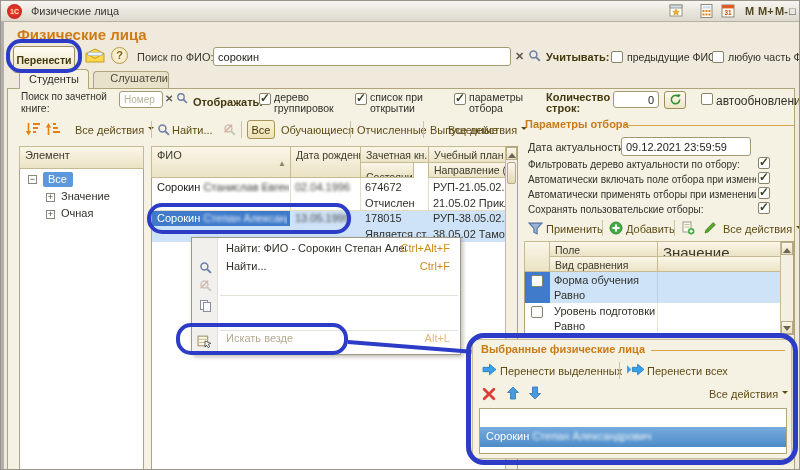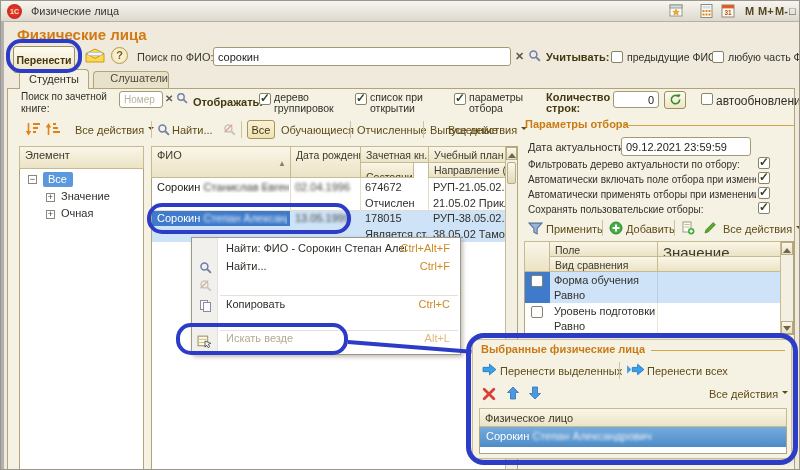--- a/index.html
+++ b/index.html
@@ -346,24 +346,20 @@
         <line x1="1.5" y1="8.5" x2="8.5" y2="1.5" stroke="#c85040" stroke-width="1.2"></line>
       </svg>
   </div>
   <div class="ab" style="left:28px;top:57px;width:238px;height:1px;background:#e4e2d8"></div>
   <div class="ab" style="left:7px;top:61px">
     <svg width="13" height="13" viewBox="0 0 13 13">
         <rect x="1.5" y="1.5" width="7" height="9" fill="#fff" stroke="#8a8aa0"></rect>
         <rect x="4.5" y="3.5" width="7" height="9" fill="#fcfcff" stroke="#8a8aa0"></rect>
       </svg>
   </div>
-  <div class="mitem" style="top:58px">
-    <span class="mlabel nw">Копировать</span>
-    <span class="mkey">Ctrl+C</span>
-  </div>
   <div class="mitem" style="top:92px">
     <span class="mlabel nw dis">Искать везде</span>
     <span class="mkey" style="opacity:.6">Alt+L</span>
   </div>
   <div class="ab" style="left:28px;top:92px;width:238px;height:1px;background:#e4e2d8"></div>
 
   <div class="ab" style="left:5px;top:96px">
     <svg width="16" height="16" viewBox="0 0 15 15">
         <rect x="1" y="2" width="9" height="9" fill="#fffbe8" stroke="#9a9468"></rect>
         <line x1="1" y1="5" x2="10" y2="5" stroke="#c8c098"></line>
@@ -403,21 +399,20 @@
       </svg>
   </div>
   <div style="position:absolute;left:55px;top:46px">
     <svg width="14" height="14" viewBox="0 0 14 14">
         <path d="M7 13L1.5 7.5h3V1h5v6.5h3z" fill="#4a9ae0" stroke="#2e72b8" stroke-width=".8"></path>
       </svg>
   </div>
   <div class="nw flatbtn" style="position:absolute;left:236px;top:48px"><span>Все действия</span><span class="caret"></span></div>
 
   <div style="position:absolute;left:6px;top:68px;width:308px;height:46px;background:#fff;border:1px solid #b0a478">
-    <div class="th nw" style="left:-1px;top:-1px;width:308px;height:19px;padding-top:3px"><span>Физическое лицо</span></div>
     <div style="position:absolute;left:0;top:18px;width:306px;height:20px;background:linear-gradient(#76abde,#4d8cc8);color:#fff;padding:3px 6px" class="nw">
       <span>Сорокин</span>
       <span class="blur">Степан Александрович</span>
     </div>
   </div>
 </div>
 
 <div class="ann" style="left:5px;top:38px;width:76px;height:34px"></div>
 <div class="ann" style="left:146px;top:202px;width:204px;height:31px"></div>
 <div class="ann" style="left:175px;top:322px;width:172px;height:32px"></div>

